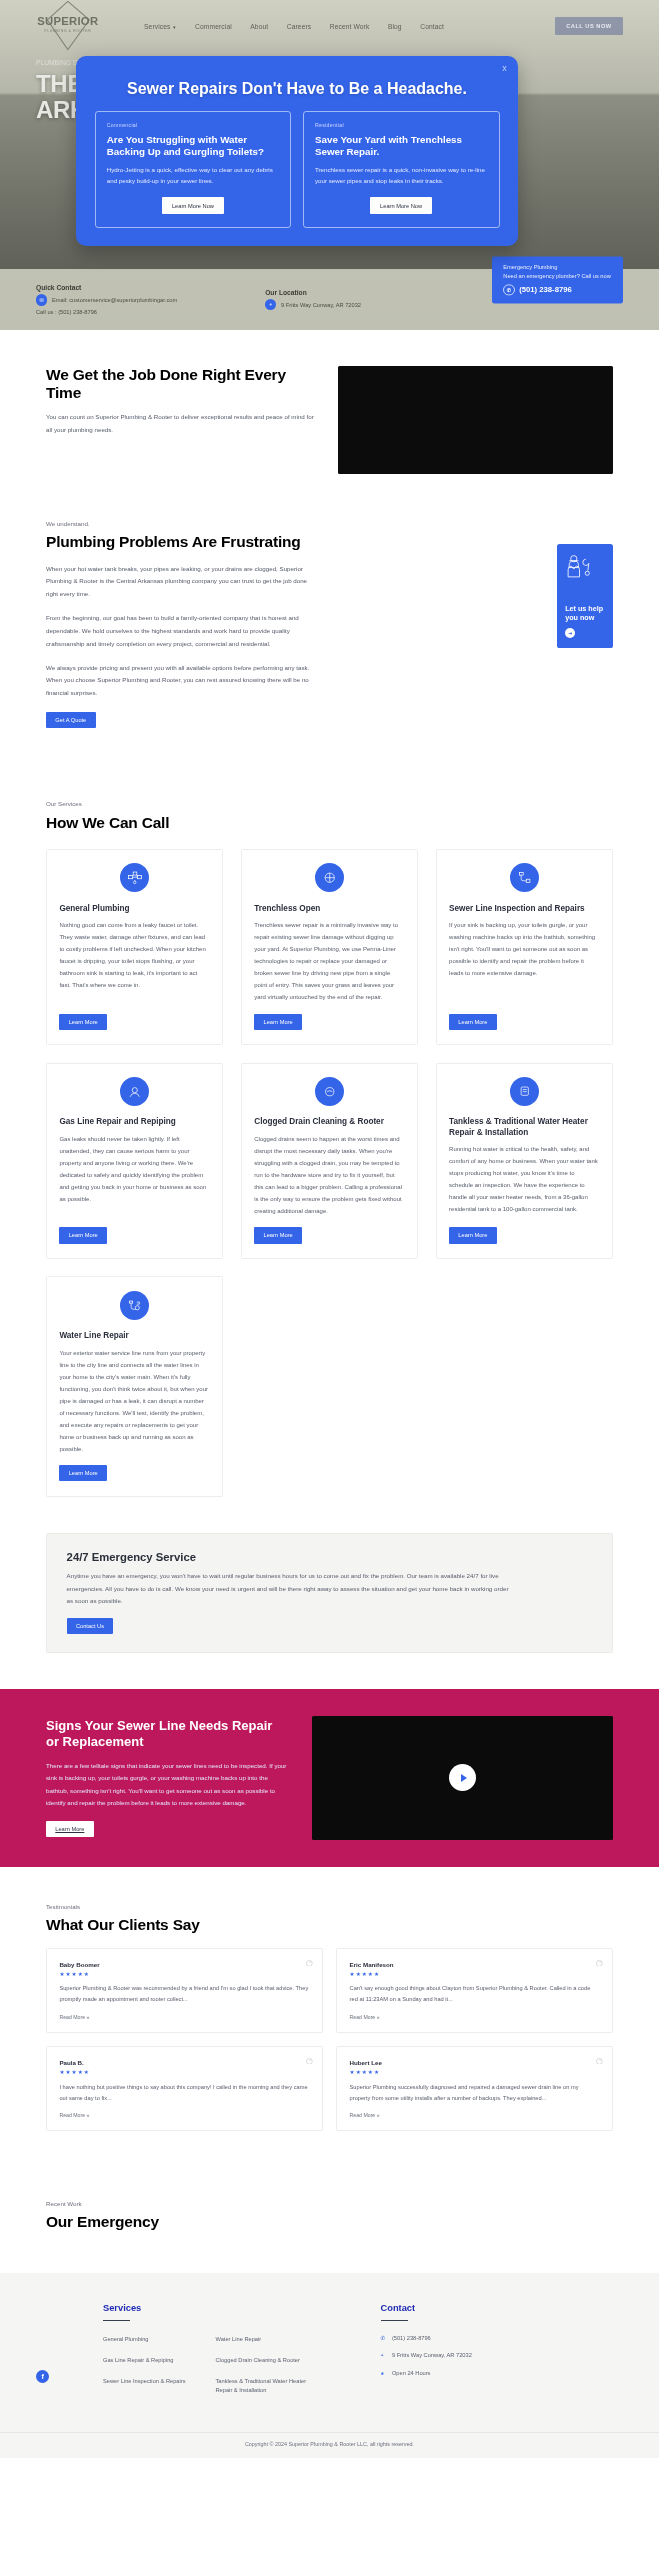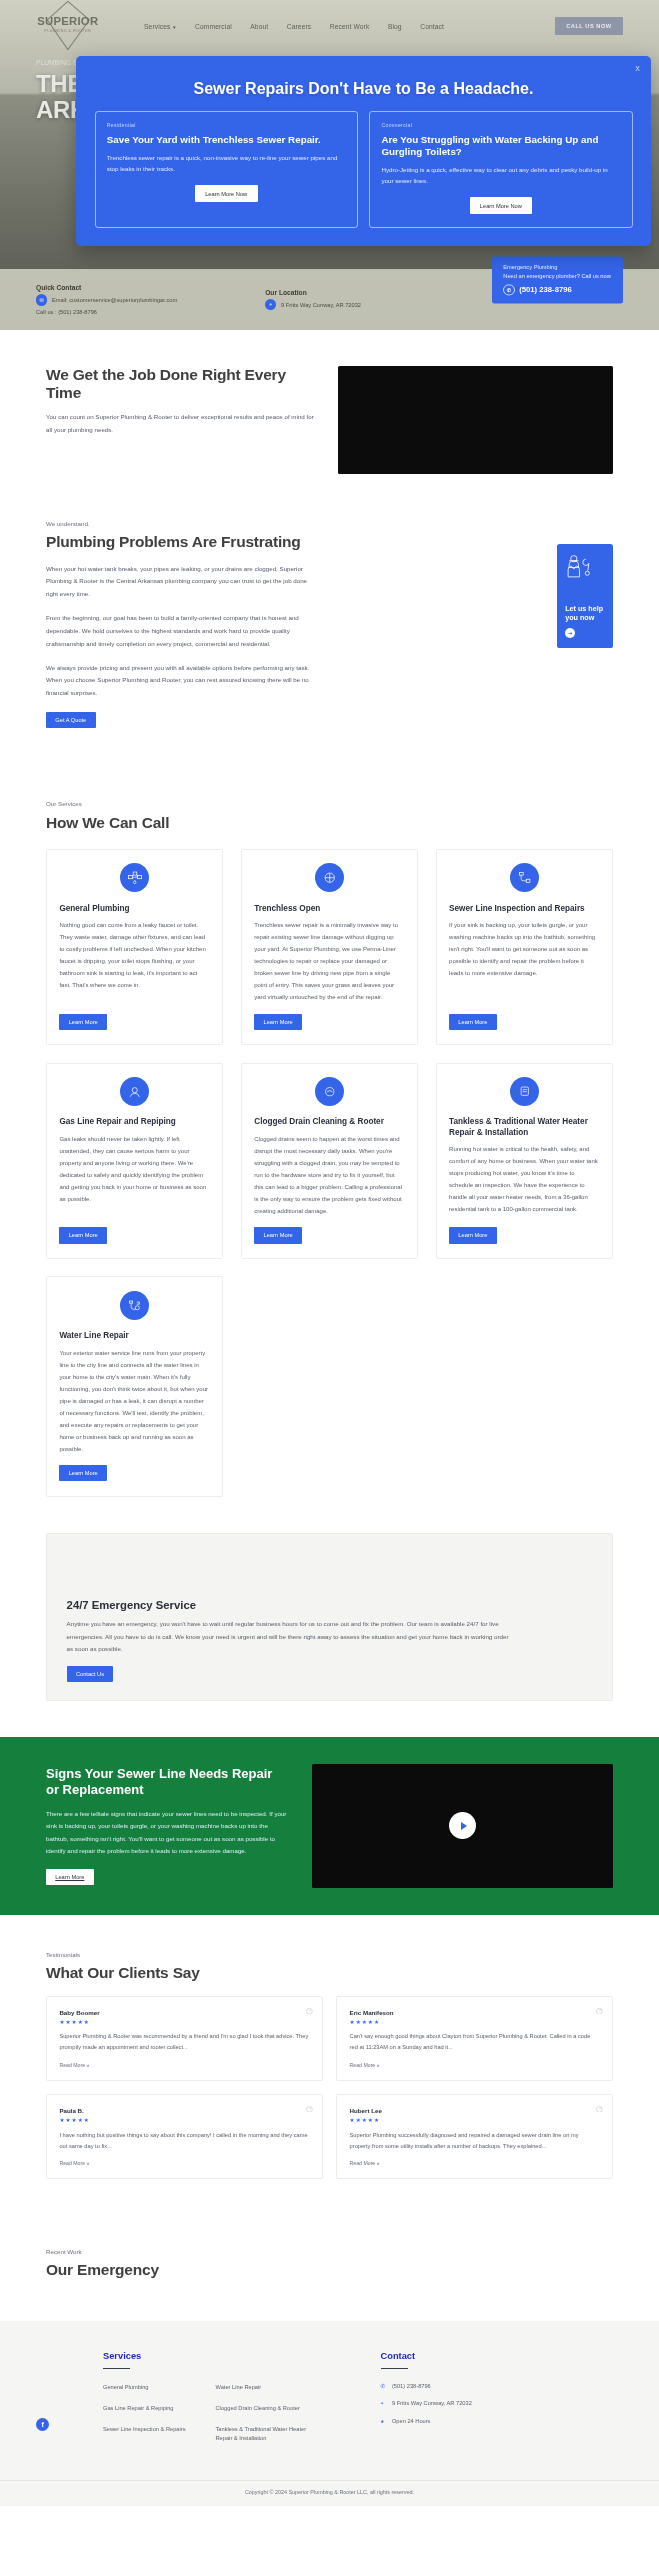--- a/index.html
+++ b/index.html
@@ -61,23 +61,23 @@
   .hero-copy .eyebrow { font-size: 6.7px; opacity: .75; margin-bottom: 5.2px; }
   .hero-copy h1 {
     font-size: 24px; line-height: 1.05; font-weight: 800;
     letter-spacing: -0.3px; text-shadow: 0 1px 4.1px rgba(0,0,0,.35);
   }
 
   
   .modal {
     position: absolute;
     left: 76px; top: 56px;
-    width: 575px;
+    width: 442px;
     background: #3464e8;
-    border-radius: 5px;
+    border-radius: 10px;
     z-index: 20;
     padding: 15.5px 18.5px 18.5px;
     box-shadow: 0 6.2px 20.6px rgba(0,0,0,.28);
   }
   .modal-close {
     position: absolute; right: 11.3px; top: 9.3px;
     color: #dfe6ff; font-size: 6.7px; background: none; border: 0; cursor: pointer;
   }
   .modal h2 {
     color: #fff; font-size: 16px; font-weight: 800;
@@ -128,21 +128,21 @@
     transform: translateY(-19.6px);
   }
   .emergency .etitle { font-size: 5.7px; opacity: .9; }
   .emergency .esub { font-size: 5.7px; opacity: .9; margin: 3.1px 0 5.2px; }
   .ephone { display: flex; align-items: center; gap: 4.6px; font-size: 7.7px; font-weight: 700; }
   .ering { width: 11.3px; height: 11.3px; border-radius: 50%; border: 0.5px solid #cfdcff; display:flex;align-items:center;justify-content:center;font-size:5.2px;}
 
   
   .sec { padding: 36px 0; }
   .eyebrow2 { font-size: 6.2px; color: #6b6f7a; margin-bottom: 6.2px; }
-  .h2 { font-size: 15.5px; font-weight: 800; line-height: 1.16; color: #404040; letter-spacing: -0.2px; }
+  .h2 { font-size: 15.5px; font-weight: 800; line-height: 1.16; color: #000000; letter-spacing: -0.2px; }
   .body-txt { font-size: 6.2px; line-height: 2.05; color: #55596a; }
 
   .split { display: flex; gap: 24px; align-items: flex-start; }
   .split .left { width: 268px; }
   .split .right { flex: 1; }
   .photo {
     background: #0c0c0c; border-radius: 1.5px; height: 108px; width: 100%;
   }
 
   .btn-blue {
@@ -177,25 +177,25 @@
     width: 29px; height: 29px; border-radius: 50%;
     background: #3464e8; margin: 0 auto 11.3px;
     display: flex; align-items: center; justify-content: center;
   }
   .svc h3 { font-size: 8.2px; font-weight: 800; color: #2a2e3c; margin-bottom: 5.2px; line-height: 1.25; }
   .svc p { font-size: 6px; line-height: 2.0; color: #585c6c; margin-bottom: 10.3px; }
   .svc .btn-blue { align-self: flex-start; margin-top: auto; }
 
   
   .emg-band { background: #f4f4f2; border: 0.5px solid #eaeae6; border-radius: 1.5px; padding: 17.5px 19.6px; }
-  .emg-band h3 { font-size: 11.3px; font-weight: 800; margin-bottom: 7.2px; margin-top: 48px; }
+  .emg-band h3 { font-size: 11.3px; font-weight: 800; margin-bottom: 7.2px; }
   .emg-band p { font-size: 6.2px; line-height: 2.0; color: #585c6c; max-width: 443px; margin-bottom: 10.3px; }
 
   
-  .vbanner { background: #15803d; padding: 27px 12px; }
+  .vbanner { background: #be185d; padding: 27px 12px; }
   .vbanner .wrap { display: flex; gap: 24px; align-items: center; }
   .vbanner .vleft { width: 242px; color: #fff; }
   .vbanner h2 { font-size: 13px; font-weight: 800; line-height: 1.25; margin-bottom: 9.3px; }
   .vbanner p { font-size: 6.2px; line-height: 2.0; color: #e3eaff; margin-bottom: 11.3px; }
   .vbanner .btn-white {
     display: inline-block; background: #fff; color: #2d3142; font-size: 5.7px;
     padding: 5.2px 9.3px; border-radius: 1px; border: 0; cursor: pointer;
   }
   .vplayer {
     flex: 1; height: 124px; background: #0b0b0b; border-radius: 1.5px;
@@ -276,30 +276,30 @@
       <span>ARKANSAS</span>
     </h1>
   </div>
 
   <div class="modal">
     <button class="modal-close">X</button>
     <h2>Sewer Repairs Don't Have to Be a Headache.</h2>
     <div class="modal-grid">
 
       <div class="modal-card">
+        <div class="kicker">Commercial</div>
+        <h3>Are You Struggling with Water Backing Up and Gurgling Toilets?</h3>
+        <p>Hydro-Jetting is a quick, effective way to clear out any debris and pesky build-up in your sewer lines.</p>
+        <button class="modal-btn">Learn More Now</button>
+      </div>
+
+      <div class="modal-card">
         <div class="kicker">Residential</div>
         <h3>Save Your Yard with Trenchless Sewer Repair.</h3>
         <p>Trenchless sewer repair is a quick, non-invasive way to re-line your sewer pipes and stop leaks in their tracks.</p>
-        <button class="modal-btn">Learn More Now</button>
-      </div>
-
-      <div class="modal-card">
-        <div class="kicker">Commercial</div>
-        <h3>Are You Struggling with Water Backing Up and Gurgling Toilets?</h3>
-        <p>Hydro-Jetting is a quick, effective way to clear out any debris and pesky build-up in your sewer lines.</p>
         <button class="modal-btn">Learn More Now</button>
       </div>
 
     </div>
   </div>
 
   <div class="contact-strip">
     <div class="cbox">
       <div class="ctitle">Quick Contact</div>
       <div class="crow">

